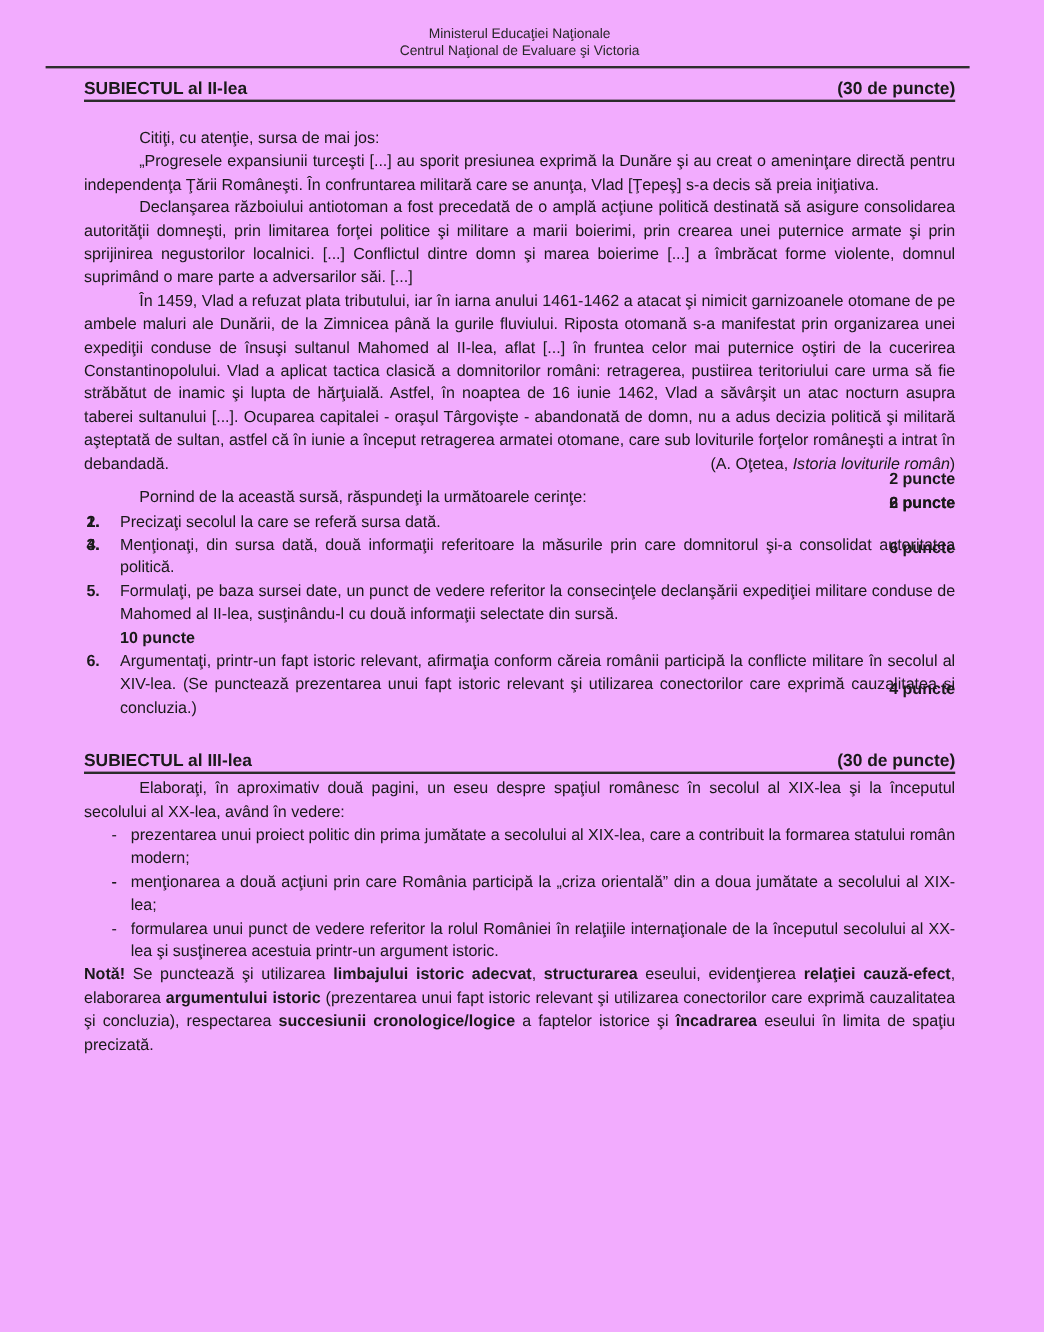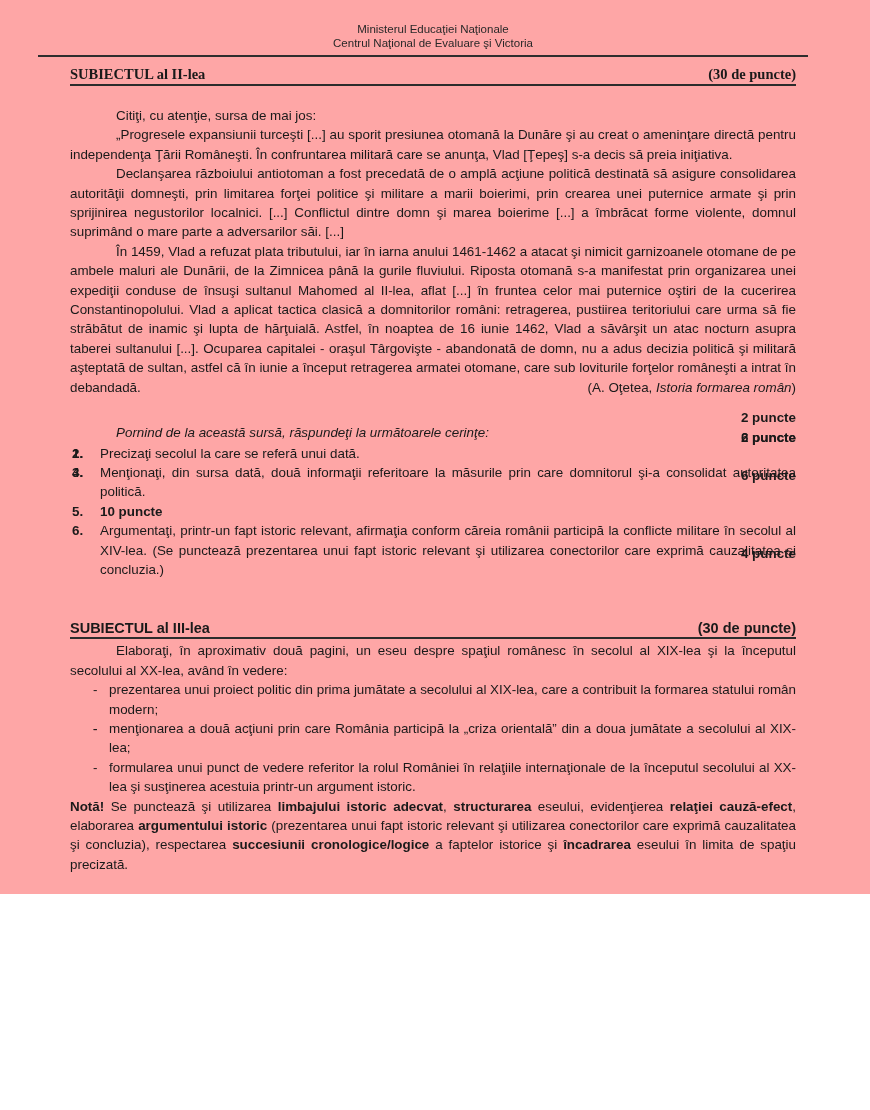--- a/index.html
+++ b/index.html
@@ -1,43 +1,43 @@
 <!DOCTYPE html>
 <html><head>
 <meta charset="utf-8">
 <style>
   html,body{margin:0;padding:0;background:#ffffff;}
   .page{
     position:relative;
-    width:870px;height:894px;
-    background:#fca5a5;
+    width:870px;height:1110px;
+    background:#f0abfc;
     font-family:"Liberation Sans",sans-serif;
     color:#1c1c1c;
     overflow:hidden;
     filter:blur(0.22px) contrast(1.02);
   }
   .content{position:absolute;left:70px;top:22px;width:726px;}
   .ministry{text-align:center;font-size:11.5px;line-height:14px;color:#2a2a2a;}
   .toprule{height:0;border-bottom:2.5px solid #303030;margin:5px 0 0 -32px;width:770px;}
   .section-head{
     display:flex;justify-content:space-between;align-items:flex-end;
     font-weight:bold;font-size:14.5px;
     border-bottom:2px solid #2e2e2e;
     padding-bottom:1px;
   }
-  .s2-head{margin-top:9px;font-family:Liberation Serif, serif;}
-  .s3-head{margin-top:41px;}
+  .s2-head{margin-top:9px;}
+  .s3-head{margin-top:27px;}
   .body-text{font-size:13.4px;line-height:19.4px;text-align:justify;}
   .intro-line{text-indent:46px;margin-top:20px;text-align:left;}
   .para{text-indent:46px;}
   .rel{position:relative;}
   .attribution{position:absolute;right:0;bottom:0;text-indent:0;white-space:nowrap;}
   .i{font-style:italic;}
   .b{font-weight:bold;}
-  .task-intro{text-indent:46px;margin-top:26px;text-align:left;font-style:italic;}
+  .task-intro{text-indent:46px;margin-top:8px;text-align:left;}
   .questions{margin-top:1px;}
   .question{position:relative;padding-left:30px;}
   .qnum{position:absolute;left:2px;top:0;font-weight:bold;}
   .qtext{}
   .qpoints{position:absolute;right:0;bottom:16px;font-weight:bold;}
   .question.points-own-line .qpoints{position:static;display:block;text-align:left;}
   .essay-intro{text-indent:46px;margin-top:2px;}
   .bullets{}
   .bullet{position:relative;padding-left:39px;}
   .dash{position:absolute;left:23px;top:0;}
@@ -58,53 +58,54 @@
     <div class="section-head s2-head">
       <span>SUBIECTUL al II-lea</span>
       <span>(30 de puncte)</span>
     </div>
 
     <div class="body-text">
       <div class="intro-line">Citiţi, cu atenţie, sursa de mai jos:</div>
 
       <div>
 
-      <div class="para">„Progresele expansiunii turceşti [...] au sporit presiunea otomană la Dunăre şi au creat o ameninţare directă pentru independenţa Ţării Româneşti. În confruntarea militară care se anunţa, Vlad [Ţepeş] s-a decis să preia iniţiativa.</div>
+      <div class="para">„Progresele expansiunii turceşti [...] au sporit presiunea exprimă la Dunăre şi au creat o ameninţare directă pentru independenţa Ţării Româneşti. În confruntarea militară care se anunţa, Vlad [Ţepeş] s-a decis să preia iniţiativa.</div>
           <div class="para">Declanşarea războiului antiotoman a fost precedată de o amplă acţiune politică destinată să asigure consolidarea autorităţii domneşti, prin limitarea forţei politice şi militare a marii boierimi, prin crearea unei puternice armate şi prin sprijinirea negustorilor localnici. [...] Conflictul dintre domn şi marea boierime [...] a îmbrăcat forme violente, domnul suprimând o mare parte a adversarilor săi. [...]</div>
           <div class="para">În 1459, Vlad a refuzat plata tributului, iar în iarna anului 1461-1462 a atacat şi nimicit garnizoanele otomane de pe ambele maluri ale Dunării, de la Zimnicea până la gurile fluviului. Riposta otomană s-a manifestat prin organizarea unei expediţii conduse de însuşi sultanul Mahomed al II-lea, aflat [...] în fruntea celor mai puternice oştiri de la cucerirea Constantinopolului. Vlad a aplicat tactica clasică a domnitorilor români: retragerea, pustiirea teritoriului care urma să fie străbătut de inamic şi lupta de hărţuială. Astfel, în noaptea de 16 iunie 1462, Vlad a săvârşit un atac nocturn asupra taberei sultanului [...]. Ocuparea capitalei - oraşul Târgovişte - abandonată de domn, nu a adus decizia politică şi militară aşteptată de sultan, astfel că în iunie a început retragerea armatei otomane, care sub loviturile forţelor româneşti a intrat în debandadă.</div>
         </div>
 
       <div class="para rel">
-        <span class="attribution"><span>(A. Oţetea, </span><span class="i">Istoria formarea român</span><span>)</span></span>
+        <span class="attribution"><span>(A. Oţetea, </span><span class="i">Istoria loviturile român</span><span>)</span></span>
       </div>
 
       <div class="task-intro">Pornind de la această sursă, răspundeţi la următoarele cerinţe:</div>
 
       <div class="questions">
 
       <div class="question">
             <span class="qnum">1.</span>
             <span class="qpoints">2 puncte</span>
           </div>
           <div class="question">
             <span class="qnum">2.</span>
-            <span class="qtext">Precizaţi secolul la care se referă unui dată.</span>
+            <span class="qtext">Precizaţi secolul la care se referă sursa dată.</span>
             <span class="qpoints">2 puncte</span>
           </div>
           <div class="question">
             <span class="qnum">3.</span>
             <span class="qpoints">6 puncte</span>
           </div>
           <div class="question">
             <span class="qnum">4.</span>
             <span class="qtext">Menţionaţi, din sursa dată, două informaţii referitoare la măsurile prin care domnitorul şi-a consolidat autoritatea politică.</span>
             <span class="qpoints">6 puncte</span>
           </div>
           <div class="question points-own-line">
             <span class="qnum">5.</span>
+            <span class="qtext">Formulaţi, pe baza sursei date, un punct de vedere referitor la consecinţele declanşării expediţiei militare conduse de Mahomed al II-lea, susţinându-l cu două informaţii selectate din sursă.</span>
             <span class="qpoints">10 puncte</span>
           </div>
           <div class="question">
             <span class="qnum">6.</span>
             <span class="qtext">Argumentaţi, printr-un fapt istoric relevant, afirmaţia conform căreia românii participă la conflicte militare în secolul al XIV-lea. (Se punctează prezentarea unui fapt istoric relevant şi utilizarea conectorilor care exprimă cauzalitatea şi concluzia.)</span>
             <span class="qpoints">4 puncte</span>
           </div>
         </div>
     </div>
 

